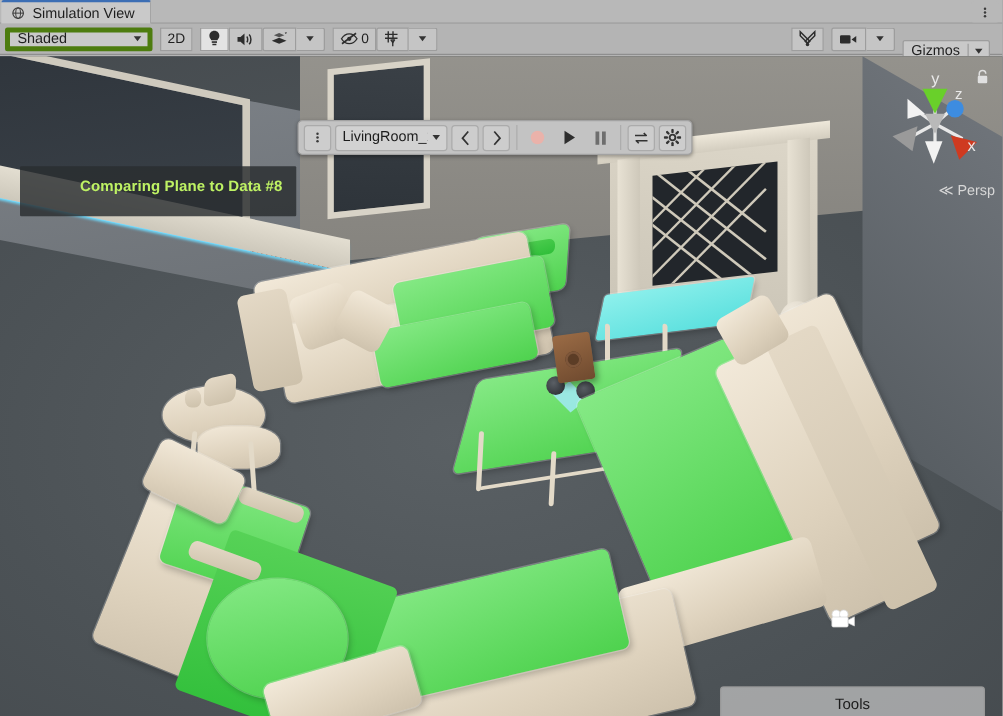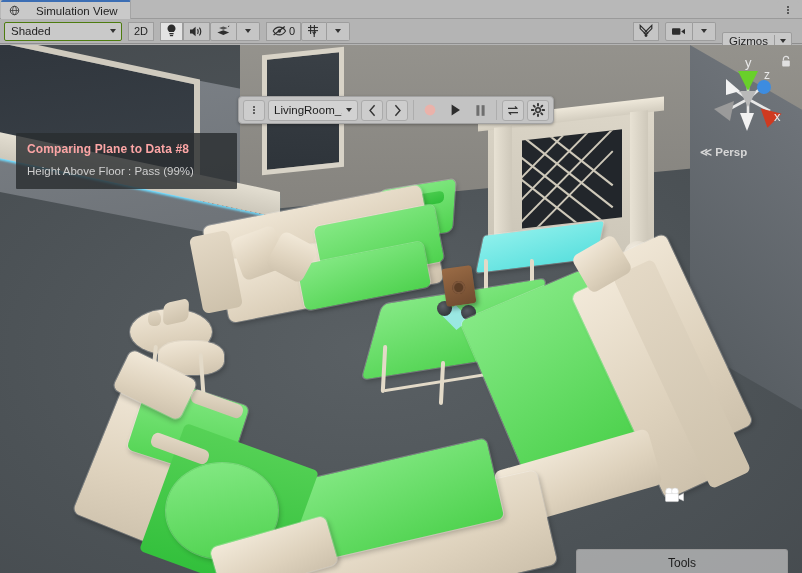--- a/index.html
+++ b/index.html
@@ -17,21 +17,21 @@
 
   
   .tabstrip {
     position: absolute; left:0; top:0; width:802px; height:19px;
     background:#b8b8b8;
     border-bottom:1px solid #9a9a9a;
   }
   .tab {
     position:absolute; left:1px; top:0px;
     height:19px; padding:0 12px 0 8px;
-    display:flex; align-items:center; gap:16px;
+    display:flex; align-items:center; gap:6px;
     background:#c9c9c9;
     border-top:2px solid #3c6eb4;
     border-right:1px solid #a4a4a4;
     font-size:11.5px; color:#1e1e1e;
     border-radius:2px 2px 0 0;
   }
   .tab .globe {
     width:11px; height:11px; display:block;
   }
   .tabmenu {
@@ -58,21 +58,21 @@
     padding:0 5px;
   }
   .tbtn.active { background:#e3e3e3; }
   .tbtn.flat { background:#c5c5c5; }
   .seg { display:flex; align-items:center; }
   .seg .tbtn { border-radius:0; border-left-width:0; }
   .seg .tbtn:first-child { border-left-width:1px; border-radius:2px 0 0 2px; }
   .seg .tbtn:last-child { border-radius:0 2px 2px 0; }
   .gap { width:6px; }
   .shaded {
-    width:118px; height:19px; background:#c9c9c9; border:1px solid #4d7c0f;
+    width:118px; height:19px; background:#c9c9c9; border:4px solid #4d7c0f;
     border-radius:2px;
     display:flex; align-items:center; justify-content:space-between;
     padding:0 5px 0 6px; font-size:11.5px; color:#1f1f1f;
   }
   .caret {
     width:0;height:0;border-left:3.5px solid transparent;border-right:3.5px solid transparent;
     border-top:4px solid #333;
   }
   .spacer { flex:1; }
   .search {
@@ -255,33 +255,33 @@
   .sepv { width:1px; height:20px; background:#adadad; margin:0 2px; }
 
   
   .overlay {
     position:absolute; left:16px; top:88px; width:221px;
     background:rgba(42,45,48,.82);
     padding:9px 11px 10px 11px;
     border-radius:1px;
   }
   .overlay h1 {
-    font-size:12px; font-weight:bold; color:#fca5a5;
-    margin-bottom:7px; letter-spacing:.1px;
+    font-size:12px; font-weight:bold; color:#bef264;
+    margin-bottom:7px; letter-spacing:.1px;text-align:right;
   }
   .overlay p {
     font-size:11.5px; color:#cfcfcf; line-height:16px;
   }
   .overlay p.dim { color:#b6b6b6; }
 
   
   .gizmo { position:absolute; right:6px; top:6px; width:96px; height:112px; }
   .gizmo .persp {
     position:absolute; bottom:4px; left:0; width:96px;
-    text-align:left; font-size:11.5px; color:#d7d7d7;font-weight:bold;
+    text-align:right; font-size:11.5px; color:#d7d7d7;
   }
   .gizmo .lockicon { position:absolute; right:4px; top:4px; width:12px; height:13px; }
 
   
   .tools {
     position:absolute; left:576px; top:504px; width:212px; height:64px;
     background:rgba(196,196,196,.72);
     border:1px solid rgba(150,150,150,.8);
     border-radius:3px;
   }
@@ -604,21 +604,20 @@
               <line x1="11.3" y1="2.7" x2="10.2" y2="3.8"></line>
                 <line x1="3.8" y1="10.2" x2="2.7" y2="11.3"></line>
             </g>
           </svg>
         </span>
       </div>
     </div>
 
     <div class="overlay">
       <h1>Comparing Plane to Data #8</h1>
-      <p>Height Above Floor : Pass (99%)</p>
     </div>
 
     <div class="gizmo">
       <svg width="96" height="96" viewBox="0 0 96 96">
         <g stroke="#e8e8e8" stroke-width="2.6">
           <line x1="48" y1="48" x2="48" y2="22"></line>
           <line x1="48" y1="48" x2="70" y2="60"></line>
           <line x1="48" y1="48" x2="26" y2="60"></line>
           <line x1="48" y1="48" x2="62" y2="36"></line>
           <line x1="48" y1="48" x2="34" y2="38"></line>

